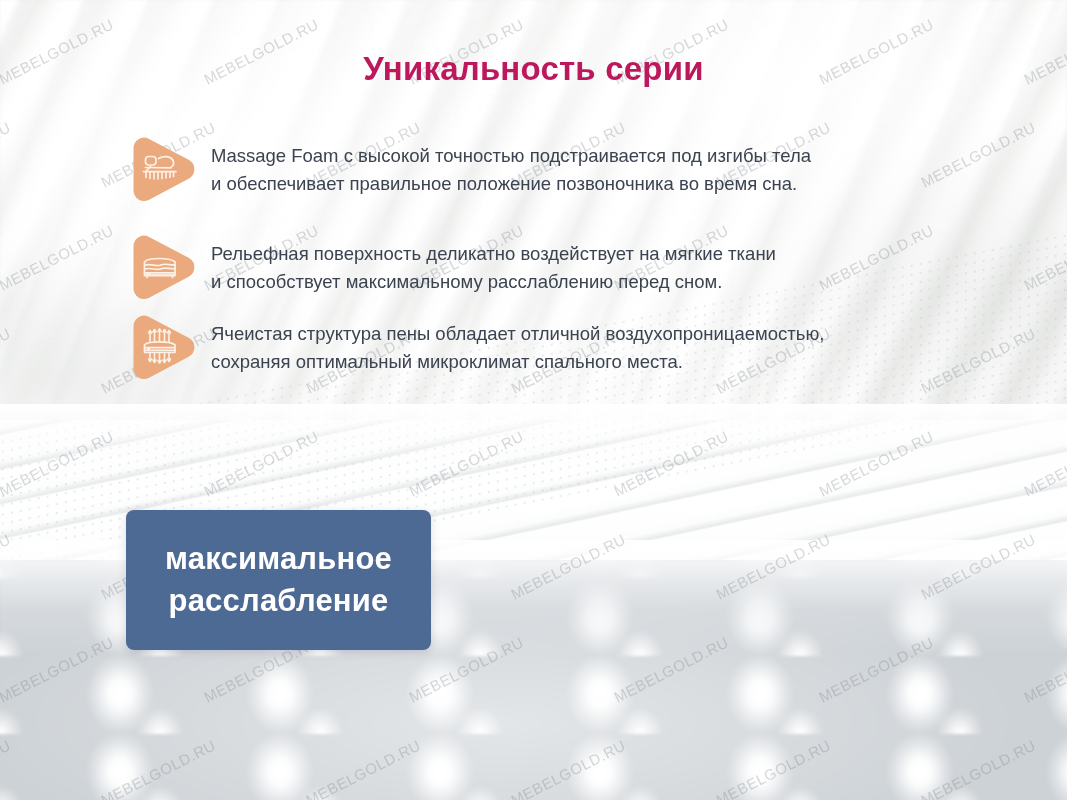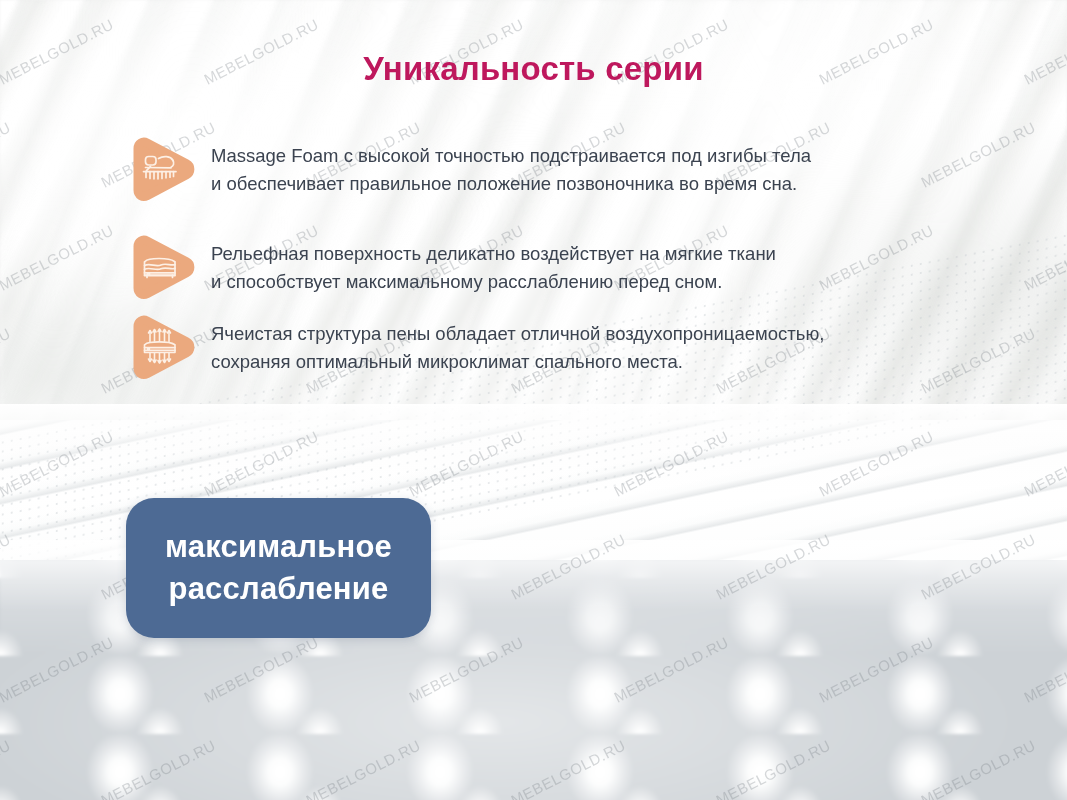--- a/index.html
+++ b/index.html
@@ -161,24 +161,24 @@
     margin-left:13px;
     padding-top:9px;
     font-size:18.5px;
     line-height:28px;
     color:#3b4350;
     white-space:pre-line;
   }
 
   .badge {
     position:absolute;
-    left:126px; top:498px;
+    left:126px; top:510px;
     width:305px; height:140px;
     background:#4d6a94;
-    border-radius:28px;
+    border-radius:8px;
     display:flex;
     align-items:center;
     justify-content:center;
     box-shadow:0 2px 10px rgba(60,80,110,.18);
   }
   .badge-text {
     color:#ffffff;
     font-size:31px;
     font-weight:bold;
     line-height:42px;

